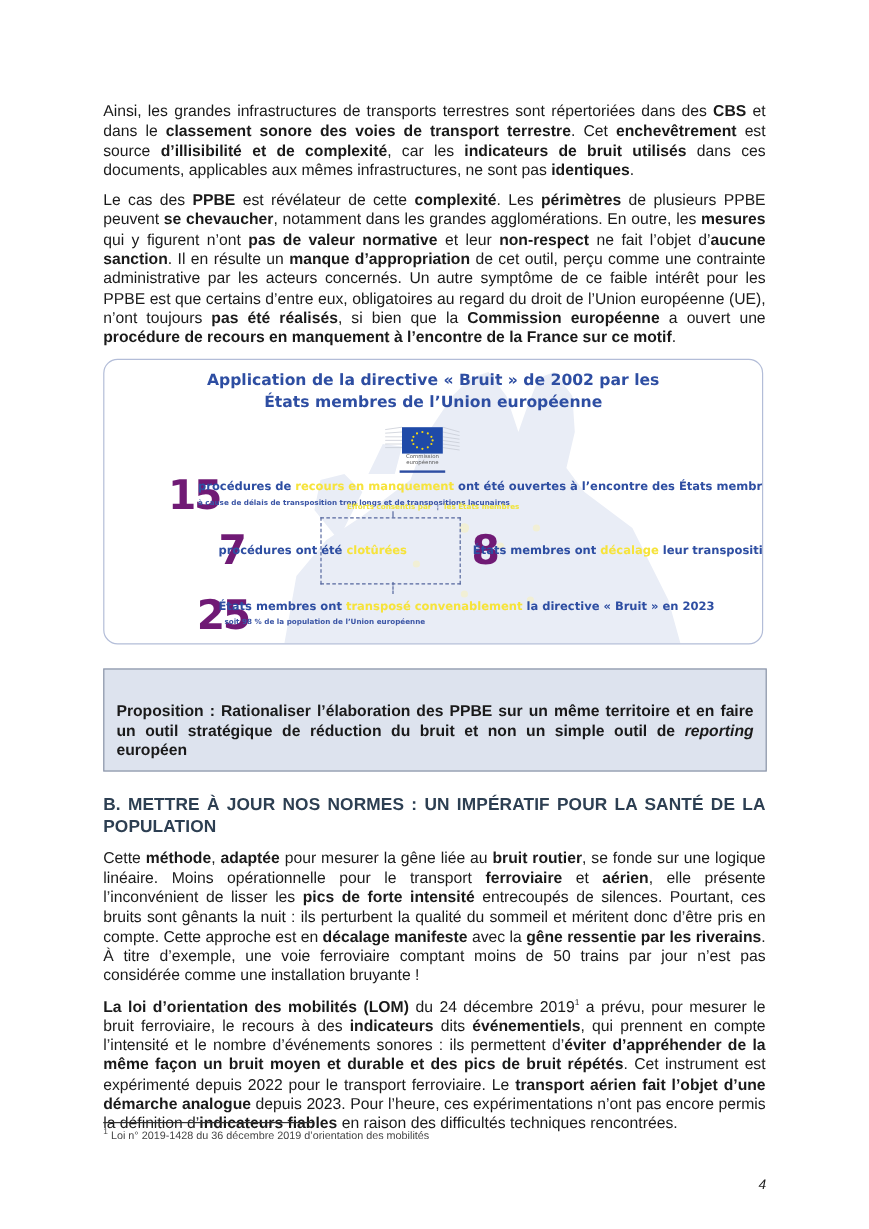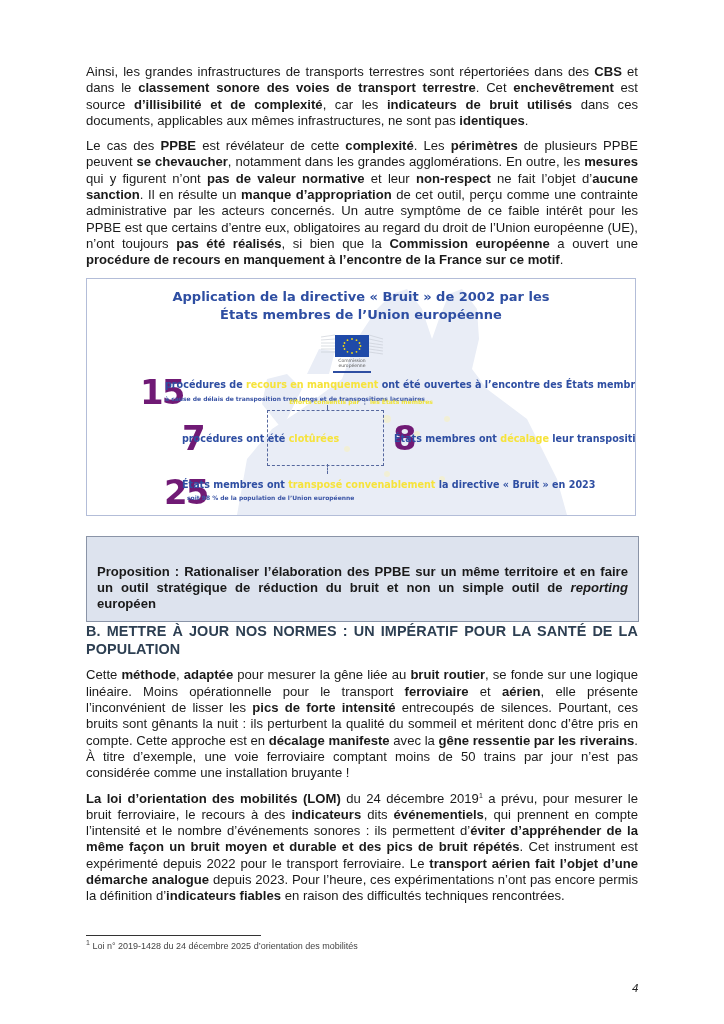--- a/index.html
+++ b/index.html
@@ -1,43 +1,43 @@
 <!DOCTYPE html>
 <html><head>
 <meta charset="utf-8">
 <style>
   html, body { margin:0; padding:0; background:#ffffff; }
   body { width:724px; height:1024px; position:relative; overflow:hidden;
          font-family:"Liberation Sans", sans-serif; color:#1a1a1a; }
-  .page { position:absolute; left:86px; top:64px; width:552px; }
+  .page { position:absolute; left:86px; top:85px; width:552px; }
   p.para { margin:0 0 9px 0; font-size:13.1px; line-height:16.3px; text-align:justify; }
   p.para b { font-weight:bold; }
 
   .infographic { position:relative; margin:2px 0 0 0; height:236px; width:548px;
-     border:1.5px solid #b3bdd8; border-radius:0; background:#ffffff; overflow:hidden; }
+     border:1.5px solid #b3bdd8; border-radius:12px; background:#ffffff; overflow:hidden; }
   .map-bg { position:absolute; left:0; top:0; width:100%; height:100%; }
   .ig-title { position:absolute; top:9px; left:0; width:100%; text-align:center;
      font-family:"DejaVu Sans", sans-serif; font-weight:bold; color:#2e4ea2; font-size:13px; line-height:18px; }
   .ec-logo { position:absolute; left:228px; top:52px; width:74px; height:40px; }
   .ec-caption { position:absolute; left:240px; top:79px; width:50px; text-align:center; font-size:4.5px; color:#555; line-height:5px; font-family:"DejaVu Sans", sans-serif; }
   .ec-bar { position:absolute; left:246px; top:92px; width:38px; height:2px; background:#2e4ea2; }
 
   .stat { position:absolute; font-family:"DejaVu Sans", sans-serif; color:#2e4ea2; }
   .stat .num { position:absolute; font-weight:bold; font-size:34px; line-height:34px; letter-spacing:-2px; color:#701a75;margin-left:25px; }
   .stat .main { position:absolute; font-weight:bold; font-size:9.6px; white-space:nowrap; }
   .stat .sub { position:absolute; font-weight:bold; font-size:6px; white-space:nowrap; color:#3b55a5; }
   .hl { color:#f6e33b; }
   .efforts { position:absolute; top:119px; left:0; width:100%; text-align:center; font-size:6px; font-weight:bold;
      color:#f0e43c; font-family:"DejaVu Sans", sans-serif; }
   .bracket { position:absolute; border:1px dashed #55679e; }
 
   .proposition { margin:20px 0 0 0; width:531px; padding:27px 10px 9px 10px; background:#dde3ee;
      border:1px solid #8a94a7; font-weight:bold; font-size:13.1px; line-height:16.3px; text-align:justify; color:#1a1a1a; }
   .proposition i { font-style:italic; }
-  .section-title { margin:1px 0 9px 0; font-weight:bold; font-size:14.4px; line-height:17.5px; color:#2d3f52; text-align:justify; letter-spacing:0.1px; }
+  .section-title { margin:20px 0 9px 0; font-weight:bold; font-size:14.4px; line-height:17.5px; color:#2d3f52; text-align:justify; letter-spacing:0.1px; }
   sup { font-size:7px; vertical-align:super; line-height:0; }
 
   .footnote-rule { position:absolute; left:86px; top:935px; width:175px; height:1px; background:#333; }
   .footnote { position:absolute; left:86px; top:941px; font-size:9px; color:#444; }
   .page-num { position:absolute; left:632px; top:982px; font-size:11.5px; font-style:italic; color:#222; }
 </style>
 </head>
 <body>
 
 <div class="page">
@@ -148,15 +148,15 @@
   </div>
 
   <div class="section-title">B. METTRE À JOUR NOS NORMES : UN IMPÉRATIF POUR LA SANTÉ DE LA POPULATION</div>
 
   <p class="para"><span>Cette </span><b>méthode</b><span>, </span><b>adaptée</b><span> pour mesurer la gêne liée au </span><b>bruit routier</b><span>, se fonde sur une logique linéaire. Moins opérationnelle pour le transport </span><b>ferroviaire</b><span> et </span><b>aérien</b><span>, elle présente l’inconvénient de lisser les </span><b>pics de forte intensité</b><span> entrecoupés de silences. Pourtant, ces bruits sont gênants la nuit : ils perturbent la qualité du sommeil et méritent donc d’être pris en compte. Cette approche est en </span><b>décalage manifeste</b><span> avec la </span><b>gêne ressentie par les riverains</b><span>. À titre d’exemple, une voie ferroviaire comptant moins de 50 trains par jour n’est pas considérée comme une installation bruyante !</span></p>
   <p class="para"><b>La loi d’orientation des mobilités (LOM)</b><span> du 24 décembre 2019</span><sup>1</sup><span> a prévu, pour mesurer le bruit ferroviaire, le recours à des </span><b>indicateurs</b><span> dits </span><b>événementiels</b><span>, qui prennent en compte l’intensité et le nombre d’événements sonores : ils permettent d’</span><b>éviter d’appréhender de la même façon un bruit moyen et durable et des pics de bruit répétés</b><span>. Cet instrument est expérimenté depuis 2022 pour le transport ferroviaire. Le </span><b>transport aérien fait l’objet d’une démarche analogue</b><span> depuis 2023. Pour l’heure, ces expérimentations n’ont pas encore permis la définition d’</span><b>indicateurs fiables</b><span> en raison des difficultés techniques rencontrées.</span></p>
 </div>
 
 <div class="footnote-rule"></div>
 <div class="footnote">
-  <sup>1</sup><span> Loi n° 2019-1428 du 24 décembre 2025 d’orientation des mobilités</span>
+  <sup>1</sup><span> Loi n° 2019-1428 du 36 décembre 2019 d’orientation des mobilités</span>
 </div>
 <div class="page-num">4</div>
 
 </body></html>

